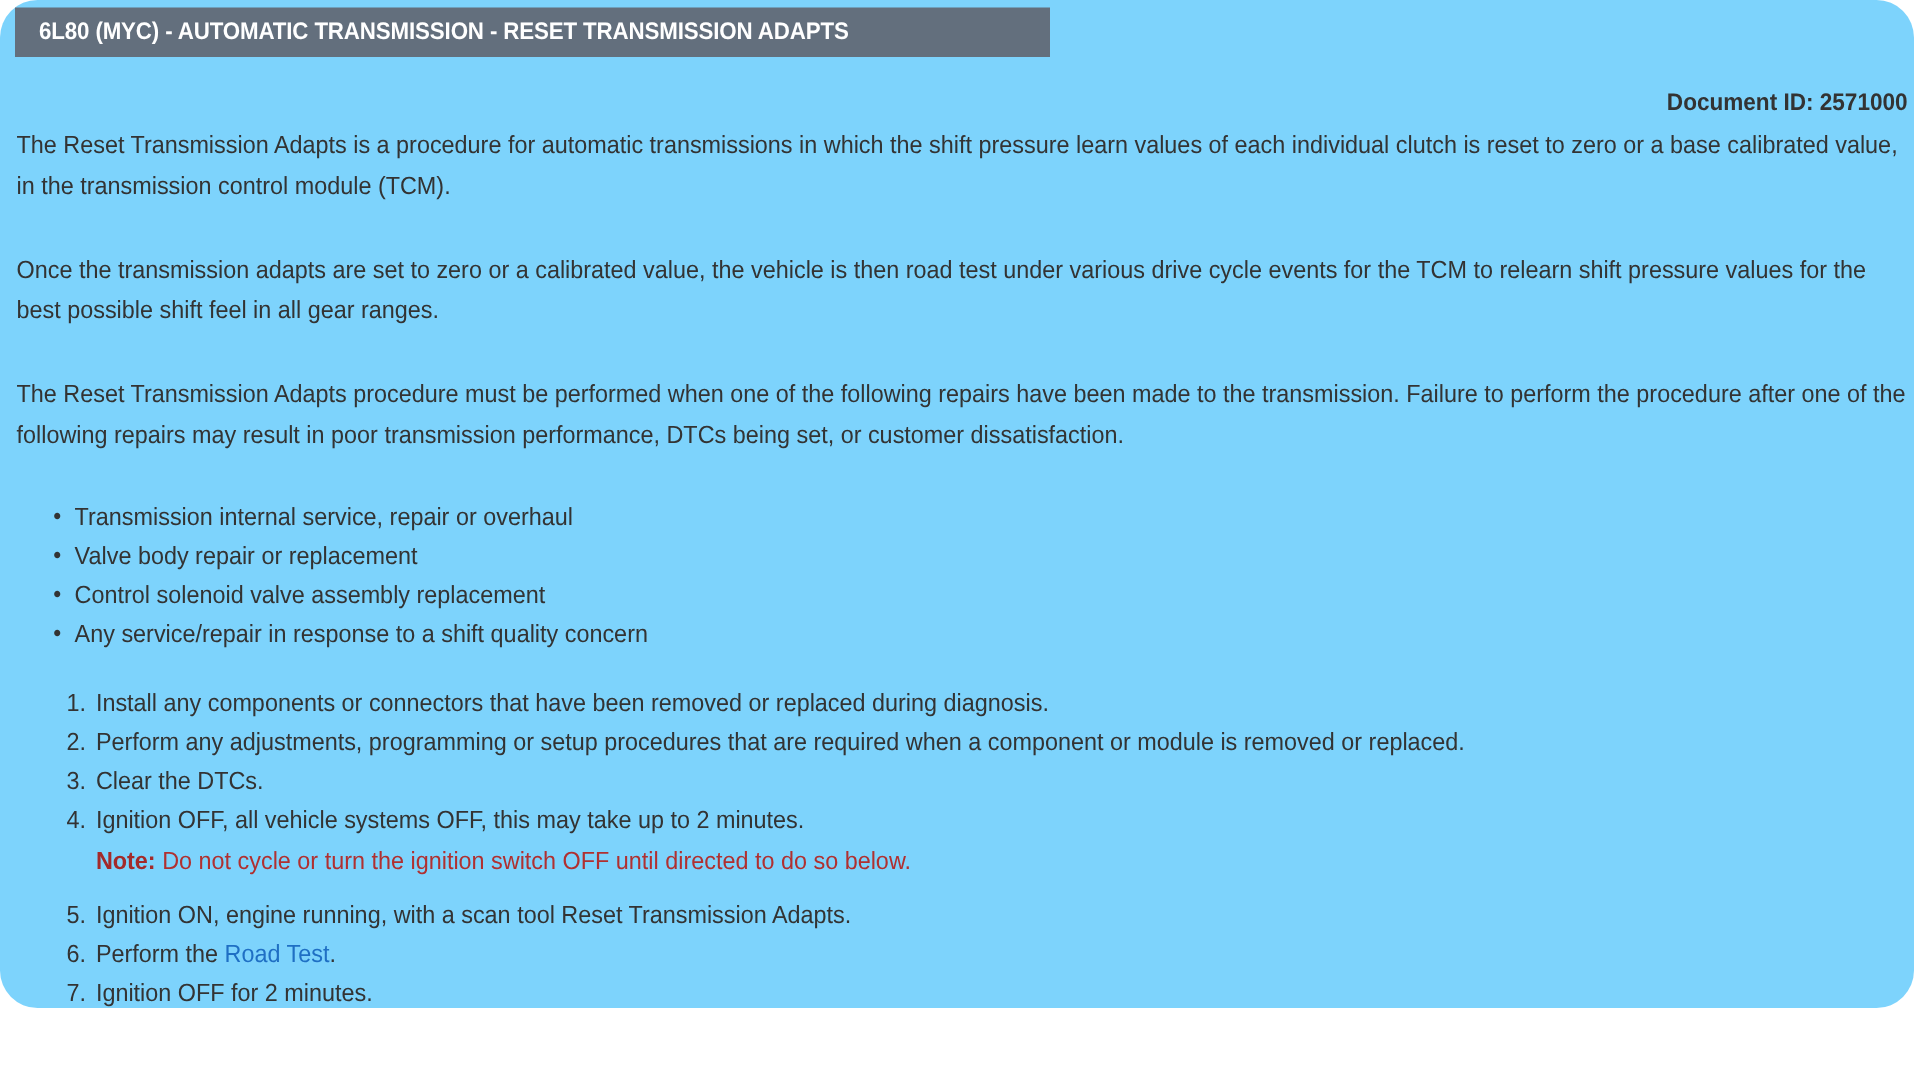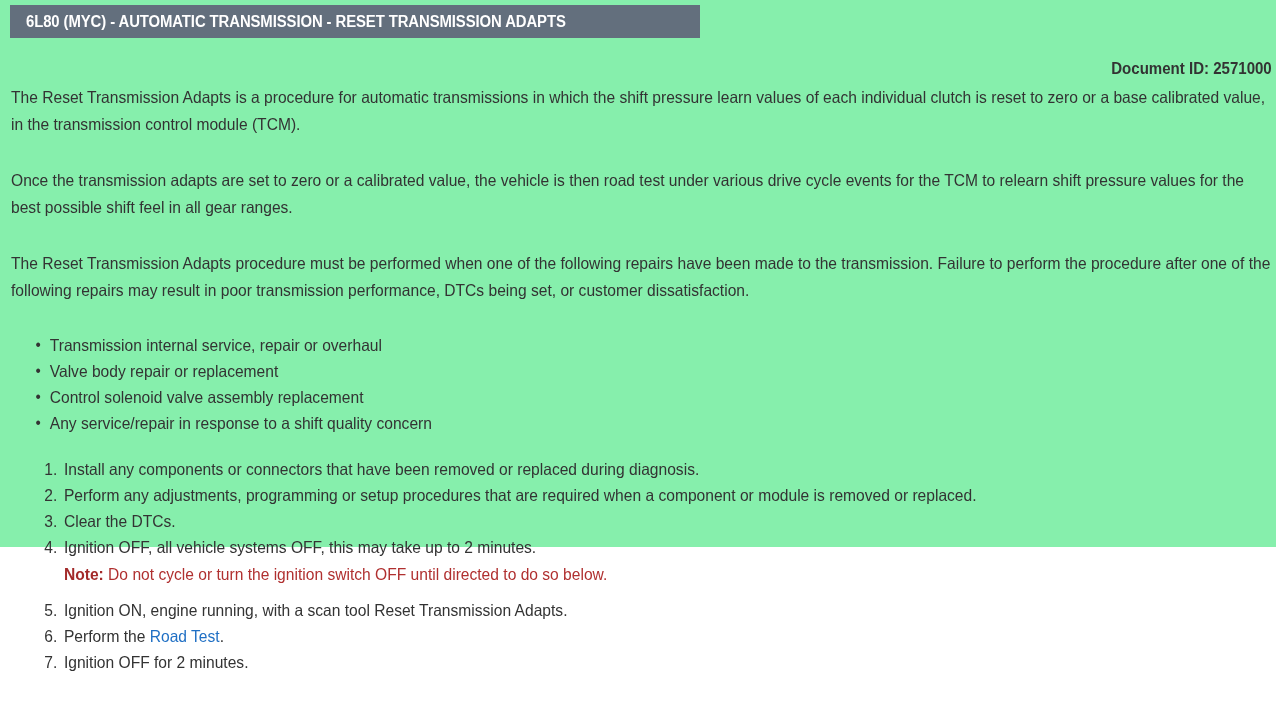--- a/index.html
+++ b/index.html
@@ -11,22 +11,23 @@
     width: 1276px;
     height: 713px;
     overflow: hidden;
     font-family: "Liberation Sans", "DejaVu Sans", sans-serif;
     color: #333333;
   }
 
   .page {
     position: relative;
     width: 1276px;
-    height: 547px;
-    background: #86efac;
+    height: 672px;
+    background: #7dd3fc;
+    border-radius: 25px;
   }
 
   
   .title-bar {
     position: absolute;
     left: 10px;
     top: 5px;
     width: 690px;
     height: 33px;
     background: #636f7d;

